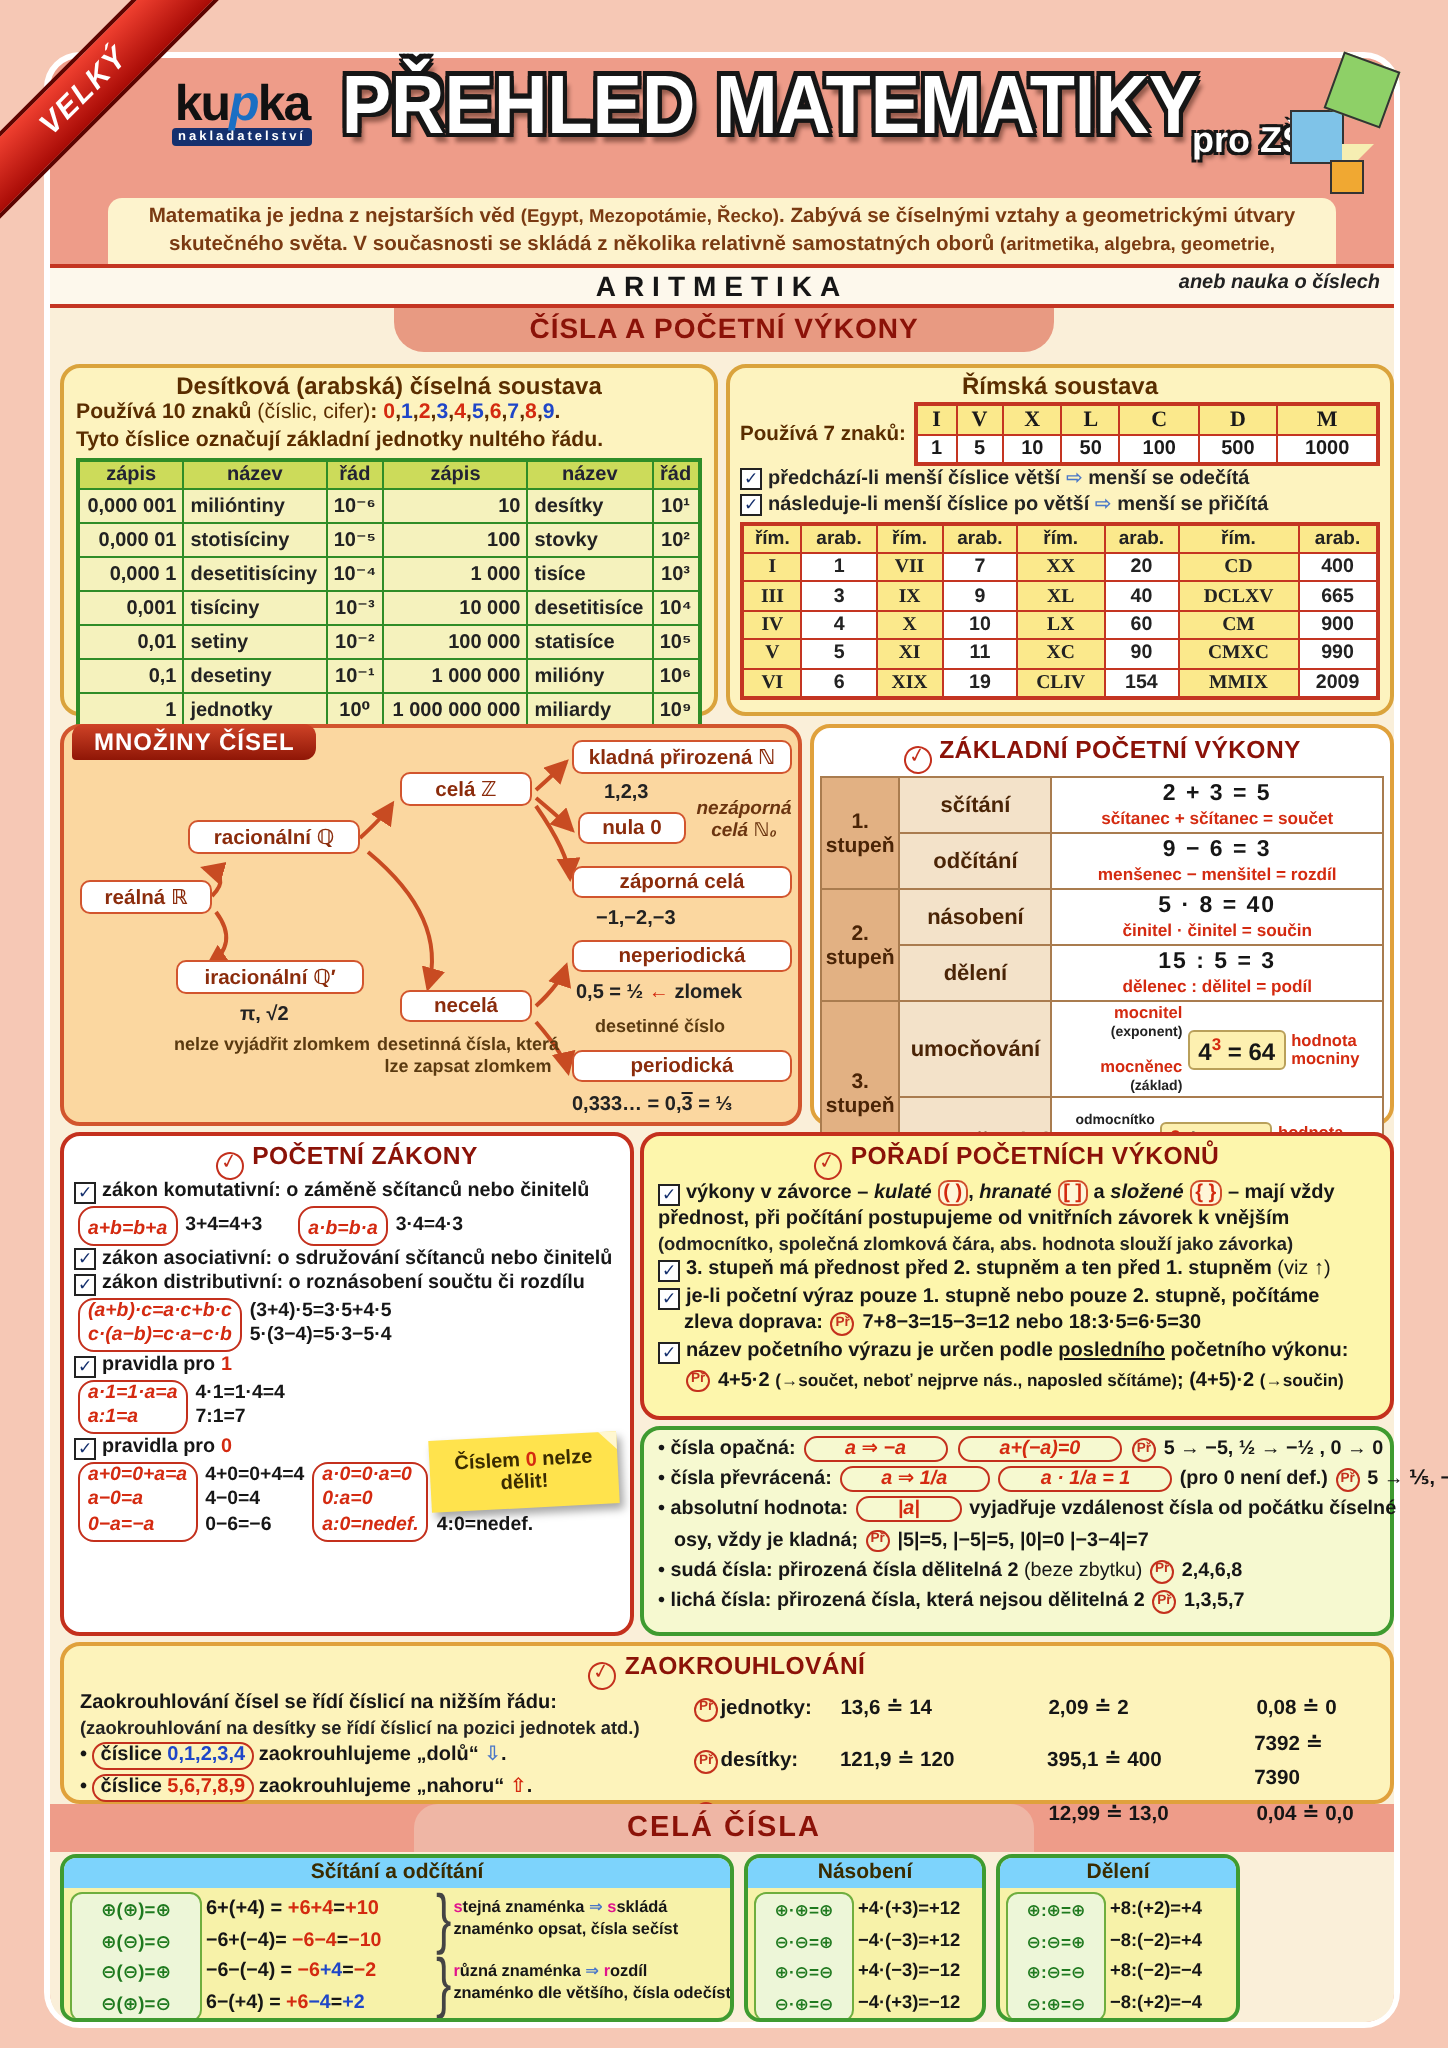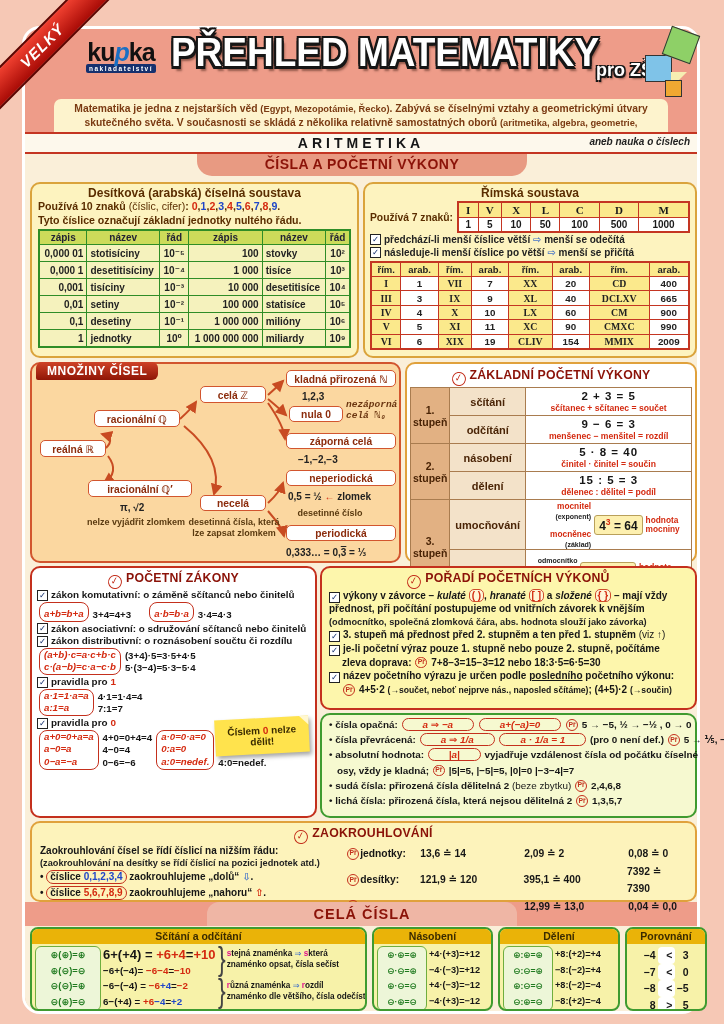--- a/index.html
+++ b/index.html
@@ -91,21 +91,21 @@
   td.c-ar{background:#fff;color:#222;}
 
   
   .p-sets{left:30px;top:362px;width:371px;height:201px;background:#fbd7a0;border:2px solid #d2552e;}
   .sets-tab{position:absolute;left:4px;top:-2px;background:linear-gradient(180deg,#cf4327,#8f1606);color:#fff;
             font-weight:bold;font-size:12px;padding:2px 11px;border-radius:6px 6px 6px 2px;letter-spacing:.5px;}
   .node{position:absolute;background:#fff;border:1.5px solid #d2552e;border-radius:5px;font-weight:bold;
         color:#8b2c0c;font-size:10.3px;text-align:center;padding:1.5px 2px;box-sizing:border-box;white-space:nowrap;}
   .slabel{position:absolute;font-weight:bold;color:#222;font-size:10px;white-space:nowrap;}
   .snote{position:absolute;font-weight:bold;color:#5a3a10;font-size:9px;text-align:center;line-height:10.5px;}
-  .snez{position:absolute;font-style:italic;font-weight:bold;color:#6b3510;font-size:9.5px;line-height:10.5px;font-family:Liberation Mono, monospace;}
+  .snez{position:absolute;font-style:italic;font-weight:bold;color:#6b3510;font-size:9.5px;text-align:center;line-height:10.5px;}
   .setsvg{position:absolute;left:0;top:0;pointer-events:none;}
 
   
   .p-basic{left:405px;top:362px;width:292px;height:201px;background:#fff;border:2px solid #e0a13c;padding:2px 3px;}
   table.ops{width:100%;border-collapse:collapse;margin-top:1px;}
   table.ops td{border:1.2px solid #a97c4f;padding:0;}
   td.grade{background:#e2b183;font-weight:bold;font-size:10.5px;color:#4a2406;text-align:center;width:48px;}
   td.opname{background:#f3e2c9;font-weight:bold;font-size:11px;color:#4a2406;text-align:center;width:84px;}
   td.opex{background:#fff;text-align:center;vertical-align:middle;height:27px;}
   .eqline{font-size:11.5px;font-weight:bold;color:#161616;letter-spacing:1px;line-height:13px;}
@@ -117,21 +117,21 @@
   .blk7{color:#222;font-size:7px;font-weight:bold;}
   .pw-box{background:#fdf0b0;border:1px solid #b9a05a;border-radius:3px;padding:1px 4px;font-size:12px;font-weight:bold;color:#161616;white-space:nowrap;}
   .pw-box sup{color:#d42a10;font-size:8.5px;}
   .pw-right{text-align:left;line-height:9px;width:52px;}
   .radical{font-size:13px;}
 
   
   .p-laws{left:30px;top:566px;width:287px;height:252px;background:#fff;border:2px solid #c4301d;padding:1px 5px;}
   .lhead{font-size:9.9px;font-weight:bold;color:#161616;line-height:12.3px;display:flex;align-items:center;white-space:nowrap;}
   .lhead .hl{color:#d42a10;margin-left:3px;}
-  .frow{display:flex;align-items:flex-end;gap:4px;margin:0.5px 0 1px 2px;}
+  .frow{display:flex;align-items:center;gap:4px;margin:0.5px 0 1px 2px;}
   .fpill{border:1.2px solid #c4301d;border-radius:8px;padding:0 4px;display:inline-block;background:#fff;}
   .fline{color:#d42a10;font-style:italic;font-weight:bold;font-size:9.7px;line-height:12.6px;white-space:nowrap;}
   .exline{color:#161616;font-weight:bold;font-size:9.7px;line-height:12.6px;white-space:nowrap;}
   .note{position:absolute;right:6px;top:150px;width:88px;background:#ffe34d;transform:rotate(-3deg);
         box-shadow:2px 3px 4px rgba(0,0,0,.35);padding:7px 3px;text-align:center;font-size:10px;font-weight:bold;color:#3a2b00;z-index:3;}
   .note::before{content:"";position:absolute;right:0;top:0;border-left:9px solid transparent;border-top:9px solid #fff7d0;}
 
   
   .p-order{left:320px;top:566px;width:377px;height:144px;background:#fdf6ac;border:2px solid #c4301d;padding:1px 7px;}
   .oline{font-size:10px;font-weight:bold;color:#161616;line-height:12.6px;margin-top:1px;}
@@ -153,21 +153,21 @@
   .rright{flex:1;padding-top:1px;}
   .r-row{display:flex;align-items:center;font-size:10.3px;font-weight:bold;color:#161616;line-height:17.5px;}
   .r-lab{width:60px;}
   .r-ex{width:104px;} .r-ex:last-child{width:auto;}
 
   
   .band2{position:absolute;left:50%;transform:translateX(-50%);top:902px;width:310px;height:24px;z-index:2;
          background:#efb6a5;border-radius:12px 12px 0 0;text-align:center;}
   .band2 span{font-weight:bold;font-size:14.5px;color:#8b1208;line-height:24px;letter-spacing:1px;}
   .ibox{position:absolute;box-sizing:border-box;border:2px solid #3f9b30;border-radius:8px;background:#f7f2a9;overflow:hidden;z-index:2;}
-  .ihead{background:#eab308;color:#3a2b00;font-weight:bold;font-size:10.5px;text-align:center;height:15px;line-height:15px;}
+  .ihead{background:#7dd3fc;color:#3a2b00;font-weight:bold;font-size:10.5px;text-align:center;height:15px;line-height:15px;}
   .rulebox{position:absolute;background:#edf6d8;border:1.5px solid #6fae3e;border-radius:6px;}
   .rline{color:#1f7a1f;font-weight:bold;text-align:center;}
   .ieq{font-weight:bold;color:#161616;white-space:nowrap;}
   .ann{position:absolute;display:flex;align-items:center;}
   .brace{font-size:23px;color:#444;transform:scaleY(1.45);font-weight:normal;margin-right:1px;}
   .anntxt{font-size:8.2px;font-weight:bold;color:#161616;line-height:10.5px;white-space:nowrap;}
   table.cmp-t{border-collapse:collapse;margin:3px auto 0 auto;}
   table.cmp-t td{font-weight:bold;font-size:10.5px;height:16.5px;padding:0 2px;text-align:right;color:#161616;}
   td.c-op{background:#fff;color:#1f8a1f;border-radius:4px;text-align:center;width:13px;padding:0 2px;}
   td.c-n2{text-align:left;}
@@ -211,20 +211,28 @@
           <tr>
         <th>zápis</th>
         <th>název</th>
         <th>řád</th>
         <th>zápis</th>
         <th>název</th>
         <th>řád</th>
       </tr>
         </thead>
       <tbody>
+          <tr>
+            <td class="c-z">0,000 001</td>
+            <td class="c-n">milióntiny</td>
+            <td class="c-r">10⁻⁶</td>
+            <td class="c-z">10</td>
+            <td class="c-n">desítky</td>
+            <td class="c-r">10¹</td>
+          </tr>
           <tr>
             <td class="c-z">0,000 01</td>
             <td class="c-n">stotisíciny</td>
             <td class="c-r">10⁻⁵</td>
             <td class="c-z">100</td>
             <td class="c-n">stovky</td>
             <td class="c-r">10²</td>
           </tr>
           <tr>
             <td class="c-z">0,000 1</td>
@@ -388,21 +396,21 @@
         <path d="M152,62 Q192,95 182,130"></path>
         <path d="M236,31 Q246,22 251,17"></path>
         <path d="M236,35 Q248,45 254,51"></path>
         <path d="M236,39 Q252,62 253,75"></path>
         <path d="M236,139 Q248,128 251,119"></path>
         <path d="M236,147 Q250,163 252,172"></path>
       </g>
     </svg>
     <div class="node" style="left:8px;top:76px;width:66px;">reálná ℝ</div>
     <div class="node" style="left:62px;top:46px;width:86px;">racionální ℚ</div>
-    <div class="node" style="left:56px;top:116px;width:104px;">iracionální ℚ′</div>
+    <div class="node" style="left:56px;top:116px;width:94px;">iracionální ℚ′</div>
     <div class="node" style="left:168px;top:22px;width:66px;">celá ℤ</div>
     <div class="node" style="left:168px;top:131px;width:66px;">necelá</div>
     <div class="node" style="left:254px;top:6px;width:110px;">kladná přirozená ℕ</div>
     <div class="node" style="left:257px;top:42px;width:54px;">nula 0</div>
     <div class="node" style="left:254px;top:69px;width:110px;">záporná celá</div>
     <div class="node" style="left:254px;top:106px;width:110px;">neperiodická</div>
     <div class="node" style="left:254px;top:161px;width:110px;">periodická</div>
     <div class="slabel" style="left:270px;top:27px;">1,2,3</div>
     <div class="snez" style="left:314px;top:36px;width:52px;"><span>nezáporná</span><br><span>celá ℕ₀</span></div>
     <div class="slabel" style="left:266px;top:90px;">−1,−2,−3</div>
@@ -616,29 +624,29 @@
     <div class="ihead">Sčítání a odčítání</div>
     <div class="rulebox" style="left:3px;top:17px;width:64px;height:63px;">
       <div style="font-size:9.3px;line-height:15.6px;padding-top:1px;">
           <div class="rline">⊕(⊕)=⊕</div>
           <div class="rline">⊕(⊖)=⊖</div>
           <div class="rline">⊖(⊖)=⊕</div>
           <div class="rline">⊖(⊕)=⊖</div>
         </div>
     </div>
     <div style="position:absolute;left:71px;top:18px;">
-      <div class="ieq" style="font-size:13px;line-height:15.6px;"><span class="sg-b">6+(+4) = </span><span class="sg-red">+6+4</span><span class="sg-b">=</span><span class="sg-red">+10</span></div>
+      <div class="ieq" style="font-size:10px;line-height:15.6px;"><span class="sg-b">6+(+4) = </span><span class="sg-red">+6+4</span><span class="sg-b">=</span><span class="sg-red">+10</span></div>
       <div class="ieq" style="font-size:9.8px;line-height:15.6px;"><span class="sg-b">−6+(−4)= </span><span class="sg-red">−6−4</span><span class="sg-b">=</span><span class="sg-red">−10</span></div>
       <div class="ieq" style="font-size:9.8px;line-height:15.6px;"><span class="sg-b">−6−(−4) = </span><span class="sg-red">−6</span><span class="sg-blue">+4</span><span class="sg-b">=</span><span class="sg-red">−2</span></div>
       <div class="ieq" style="font-size:9.8px;line-height:15.6px;"><span class="sg-b">6−(+4) = </span><span class="sg-red">+6</span><span class="sg-blue">−4</span><span class="sg-b">=</span><span class="sg-blue">+2</span></div>
     </div>
     <div class="ann" style="left:186px;top:17px;">
       <span class="brace">}</span>
       <span>
-          <div class="anntxt"><span class="sg-mag">s</span><span class="sg-b">tejná znaménka </span><span class="sg-arrow">⇒ </span><span class="sg-mag">s</span><span class="sg-b">která</span></div>
+          <div class="anntxt"><span class="sg-mag">s</span><span class="sg-b">tejná znaménka </span><span class="sg-arrow">⇒ </span><span class="sg-mag">s</span><span class="sg-b">skládá</span></div>
           <div class="anntxt">znaménko opsat, čísla sečíst</div>
         </span>
     </div>
     <div class="ann" style="left:186px;top:49px;">
       <span class="brace">}</span>
       <span>
           <div class="anntxt"><span class="sg-mag">r</span><span class="sg-b">ůzná znaménka </span><span class="sg-arrow">⇒ </span><span class="sg-mag">r</span><span class="sg-b">ozdíl</span></div>
           <div class="anntxt">znaménko dle většího, čísla odečíst</div>
         </span>
     </div>
@@ -677,40 +685,13 @@
     <div style="position:absolute;left:55px;top:18px;">
       <div style="font-size:9.2px;line-height:15.6px;">
           <div class="ieq">+8:(+2)=+4</div>
           <div class="ieq">−8:(−2)=+4</div>
           <div class="ieq">+8:(−2)=−4</div>
           <div class="ieq">−8:(+2)=−4</div>
         </div>
     </div>
   </div>
 
-  <div class="ibox" style="left:625px;top:927px;width:82px;height:84px;">
-    <div class="ihead">Porovnání</div>
-    <table class="cmp-t">
-      <tbody>
-          <tr>
-            <td>−4</td>
-            <td class="c-op">&lt;</td>
-            <td class="c-n2">3</td>
-          </tr>
-          <tr>
-            <td>−7</td>
-            <td class="c-op">&lt;</td>
-            <td class="c-n2">0</td>
-          </tr>
-          <tr>
-            <td>−8</td>
-            <td class="c-op">&lt;</td>
-            <td class="c-n2">−5</td>
-          </tr>
-          <tr>
-            <td>8</td>
-            <td class="c-op">&gt;</td>
-            <td class="c-n2">5</td>
-          </tr>
-        </tbody>
-    </table>
-  </div>
 </div>
 
 </body></html>

